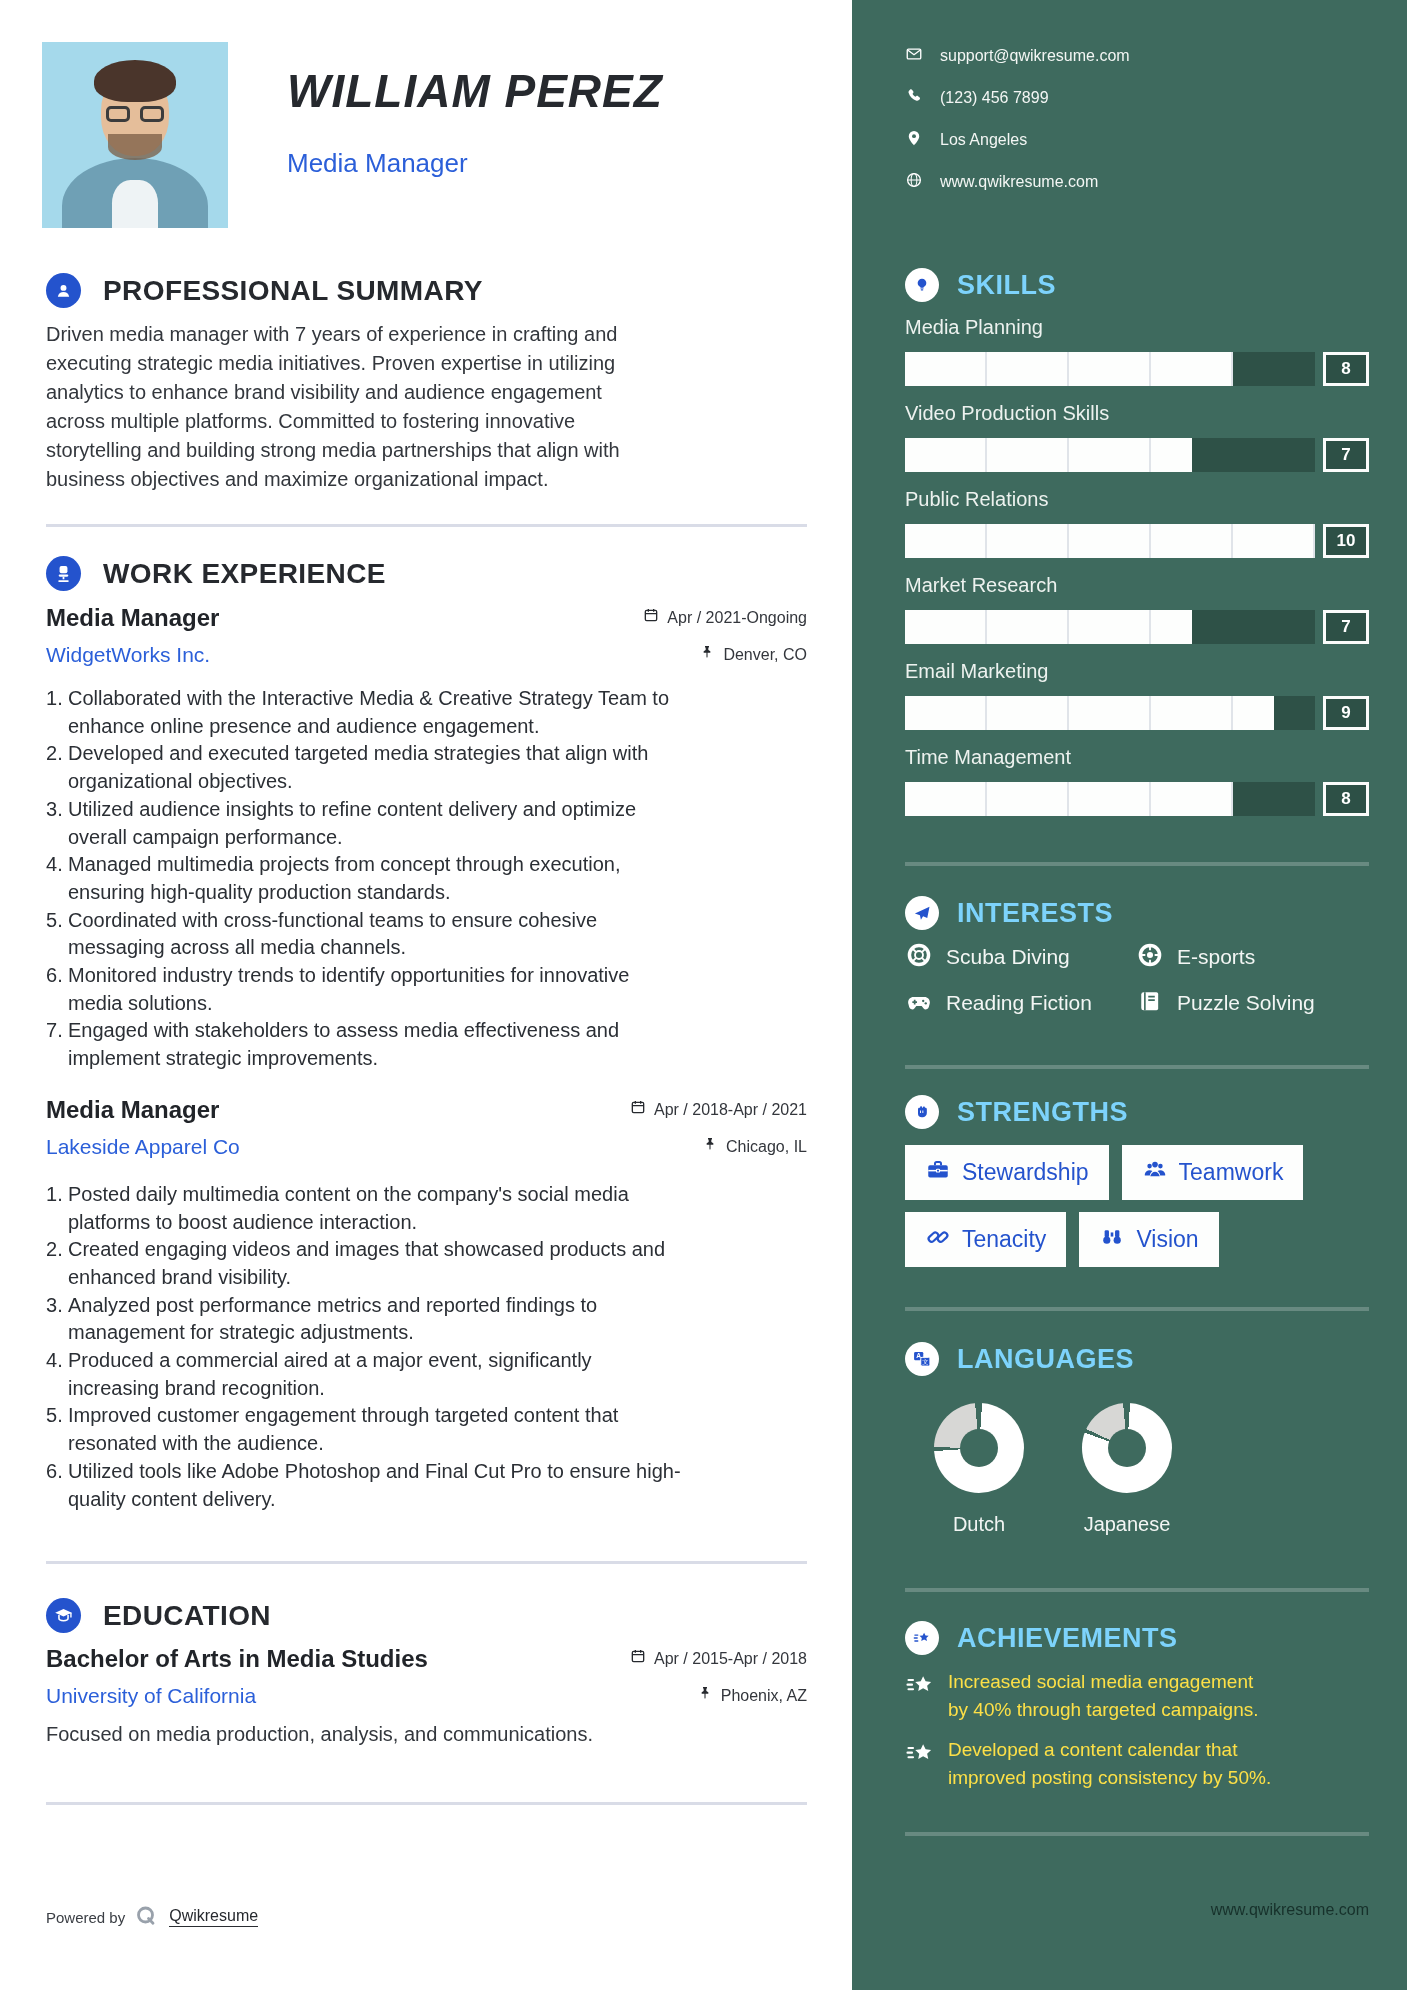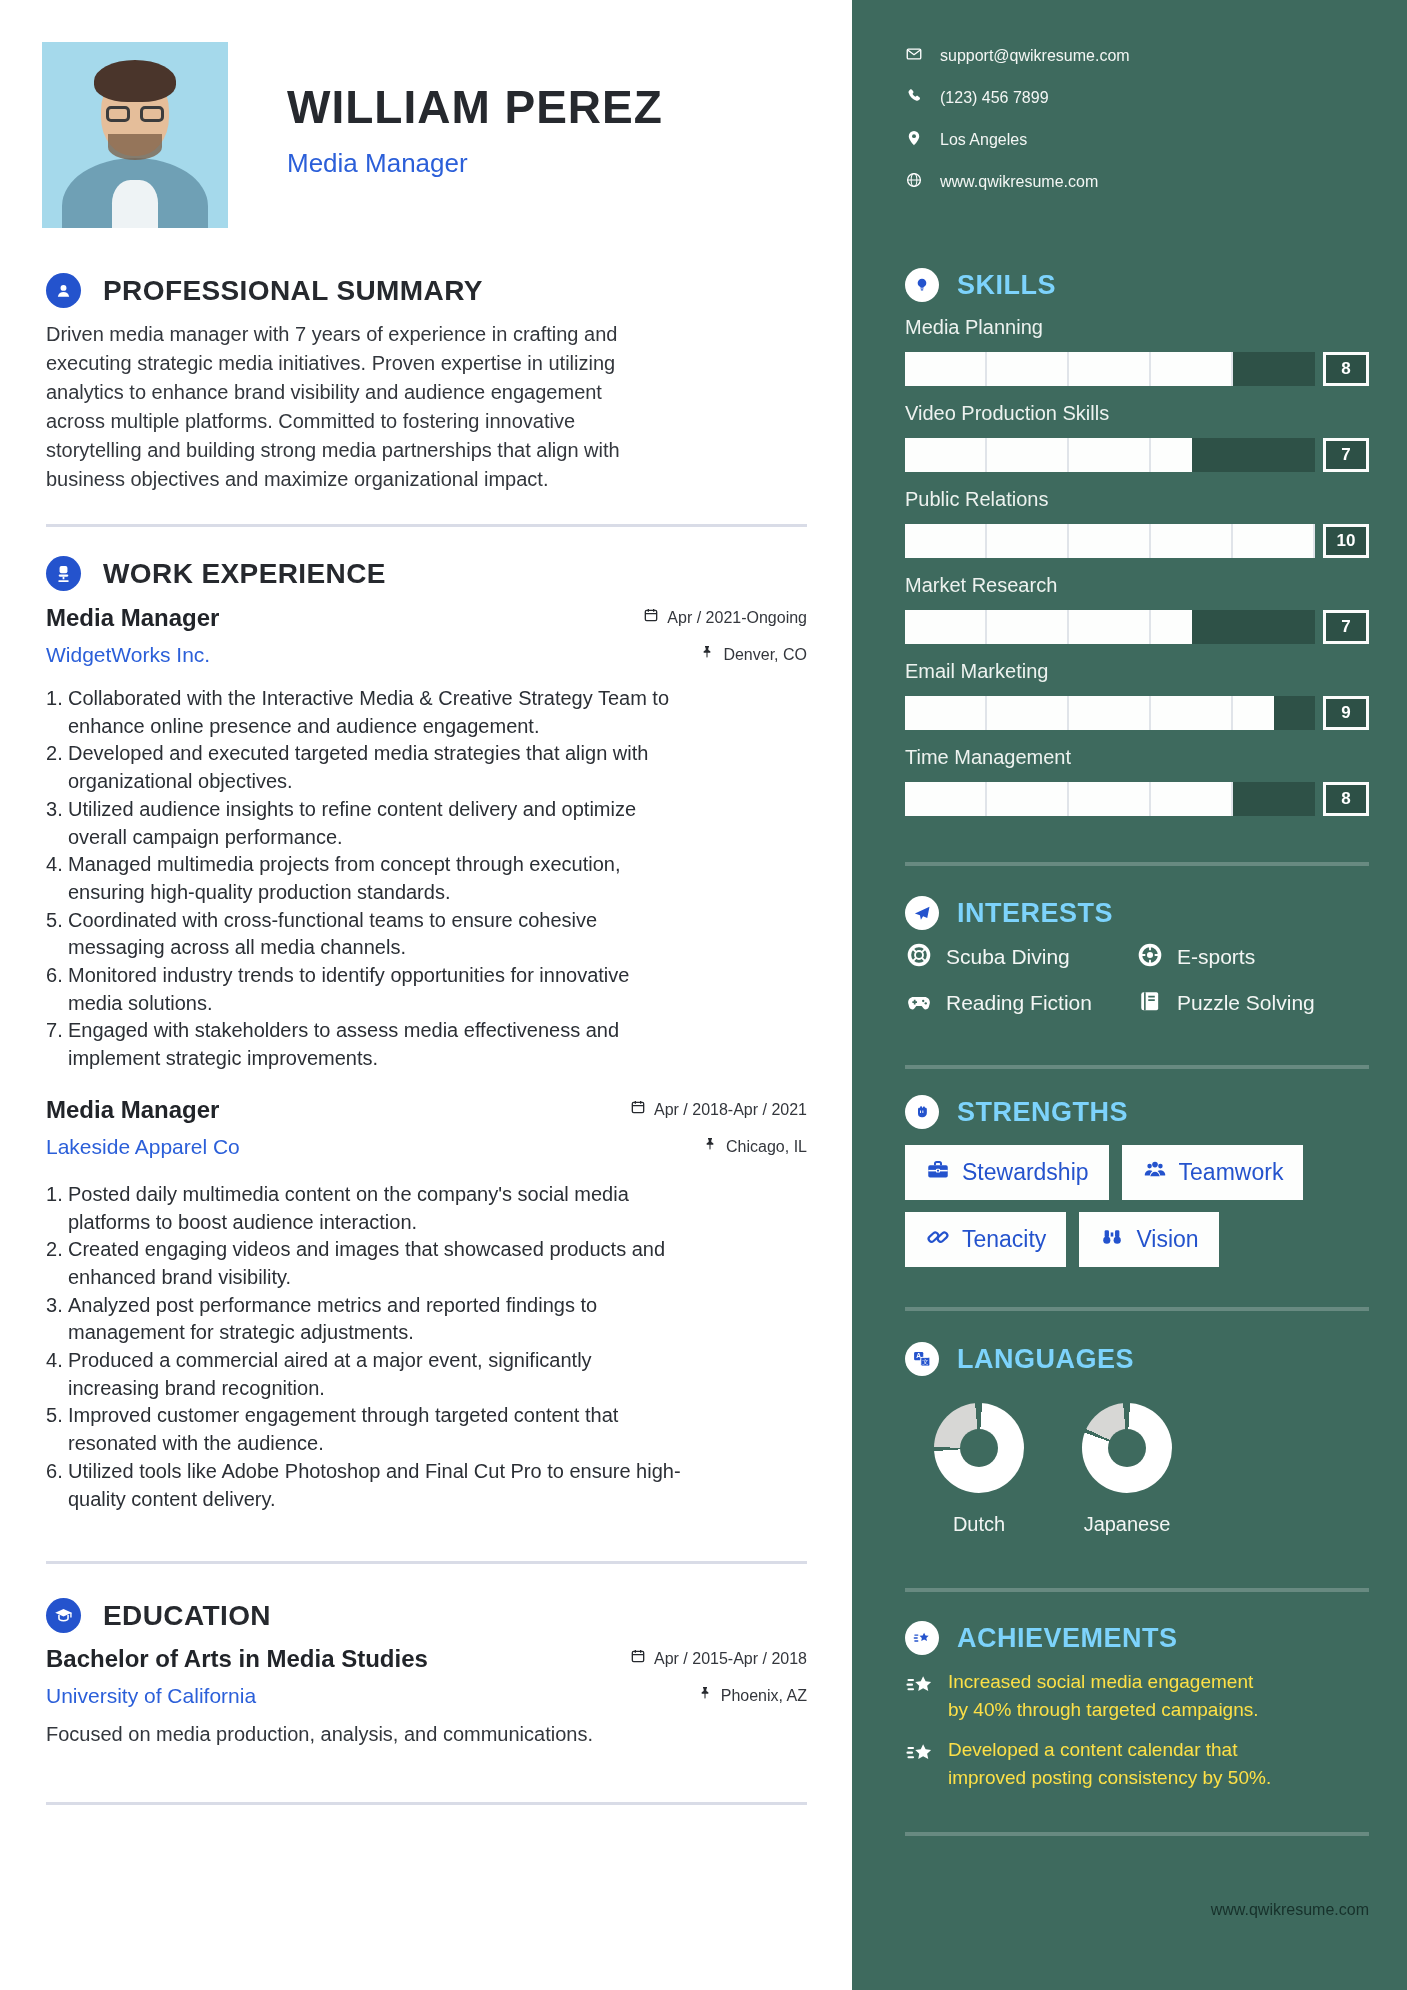--- a/index.html
+++ b/index.html
@@ -11,21 +11,21 @@
   .col-left { width:852px; padding:0 45px 0 46px; position:relative; }
   .id-header { position:relative; height:228px; }
   .photo { position:absolute; left:-4px; top:42px; width:186px; height:186px; background:#A5D9EB; overflow:hidden; }
   .ph-body { position:absolute; bottom:-26px; left:20px; width:146px; height:96px; background:#6FA0B5; border-radius:52% 52% 0 0; }
   .ph-shirt { position:absolute; bottom:-10px; left:70px; width:46px; height:58px; background:#EEF3F5; border-radius:40% 40% 0 0; }
   .ph-head { position:absolute; top:30px; left:59px; width:68px; height:84px; background:#E5BE9A; border-radius:46%; }
   .ph-hair { position:absolute; top:18px; left:52px; width:82px; height:42px; background:#4A352B; border-radius:55% 55% 45% 45%; }
   .ph-glass { position:absolute; top:64px; left:64px; width:24px; height:16px; border:3px solid #3c3c3c; border-radius:5px; }
   .ph-glass.r { left:98px; }
   .ph-beard { position:absolute; top:92px; left:66px; width:54px; height:26px; background:#7A5C44; border-radius:0 0 50% 50%; opacity:.75; }
-  .name { position:absolute; left:241px; top:80px; font-size:46px; font-weight:800; letter-spacing:1px; color:#26292E; }
+  .name { position:absolute; left:241px; top:64px; font-size:46px; font-weight:800; letter-spacing:1px; color:#26292E;font-style:italic; }
   .role { position:absolute; left:241px; top:148px; font-size:26px; font-weight:500; color:#2B5FD9; }
 
   .sec-head { display:flex; align-items:center; gap:22px; height:35px; }
   .sec-ic { width:35px; height:35px; border-radius:50%; display:flex; align-items:center; justify-content:center; flex:0 0 35px; }
   .sec-ic.blue { background:#2453CD; }
   .sec-ic svg { width:21px; height:21px; }
   .col-left h2 { font-size:28px; font-weight:700; color:#26292E; letter-spacing:.4px; }
 
   .sec-summary { margin-top:45px; }
   .summary-text { margin-top:12px; font-size:20px; line-height:29px; color:#33373D; white-space:pre-line; }
@@ -265,20 +265,30 @@
                 <path d="M9 3h6v2l-1 .8V9l3 2v2.2h-4.2V19l-.8 2-.8-2v-5.8H7V11l3-2V5.8L9 5z" fill="#26292E"></path>
               </svg></span>
           <span>Phoenix, AZ</span>
         </div>
       </div>
       <p class="edu-desc">Focused on media production, analysis, and communications.</p>
     </div>
 
     <div class="divider dv3"></div>
 
+    <div class="footer-left">
+      <span>Powered by</span>
+      <span class="q-logo">
+        <svg viewBox="0 0 24 24" width="24" height="24">
+            <circle cx="10.5" cy="10" r="7" fill="none" stroke="#99A1AB" stroke-width="2.8"></circle>
+            <path d="M13.5 13.5l4.5 4.8" stroke="#99A1AB" stroke-width="2.8" stroke-linecap="round"></path>
+          </svg>
+      </span>
+      <a href="#" class="brand">Qwikresume</a>
+    </div>
   </div>
 
   <div class="col-right">
 
     <div class="contact">
       <div class="c-row">
         <span><svg viewBox="0 0 24 24">
               <rect x="3" y="5.5" width="18" height="13" rx="1.6" fill="none" stroke="#fff" stroke-width="1.8"></rect>
               <path d="M4 7l8 6 8-6" fill="none" stroke="#fff" stroke-width="1.8"></path>
             </svg></span>

